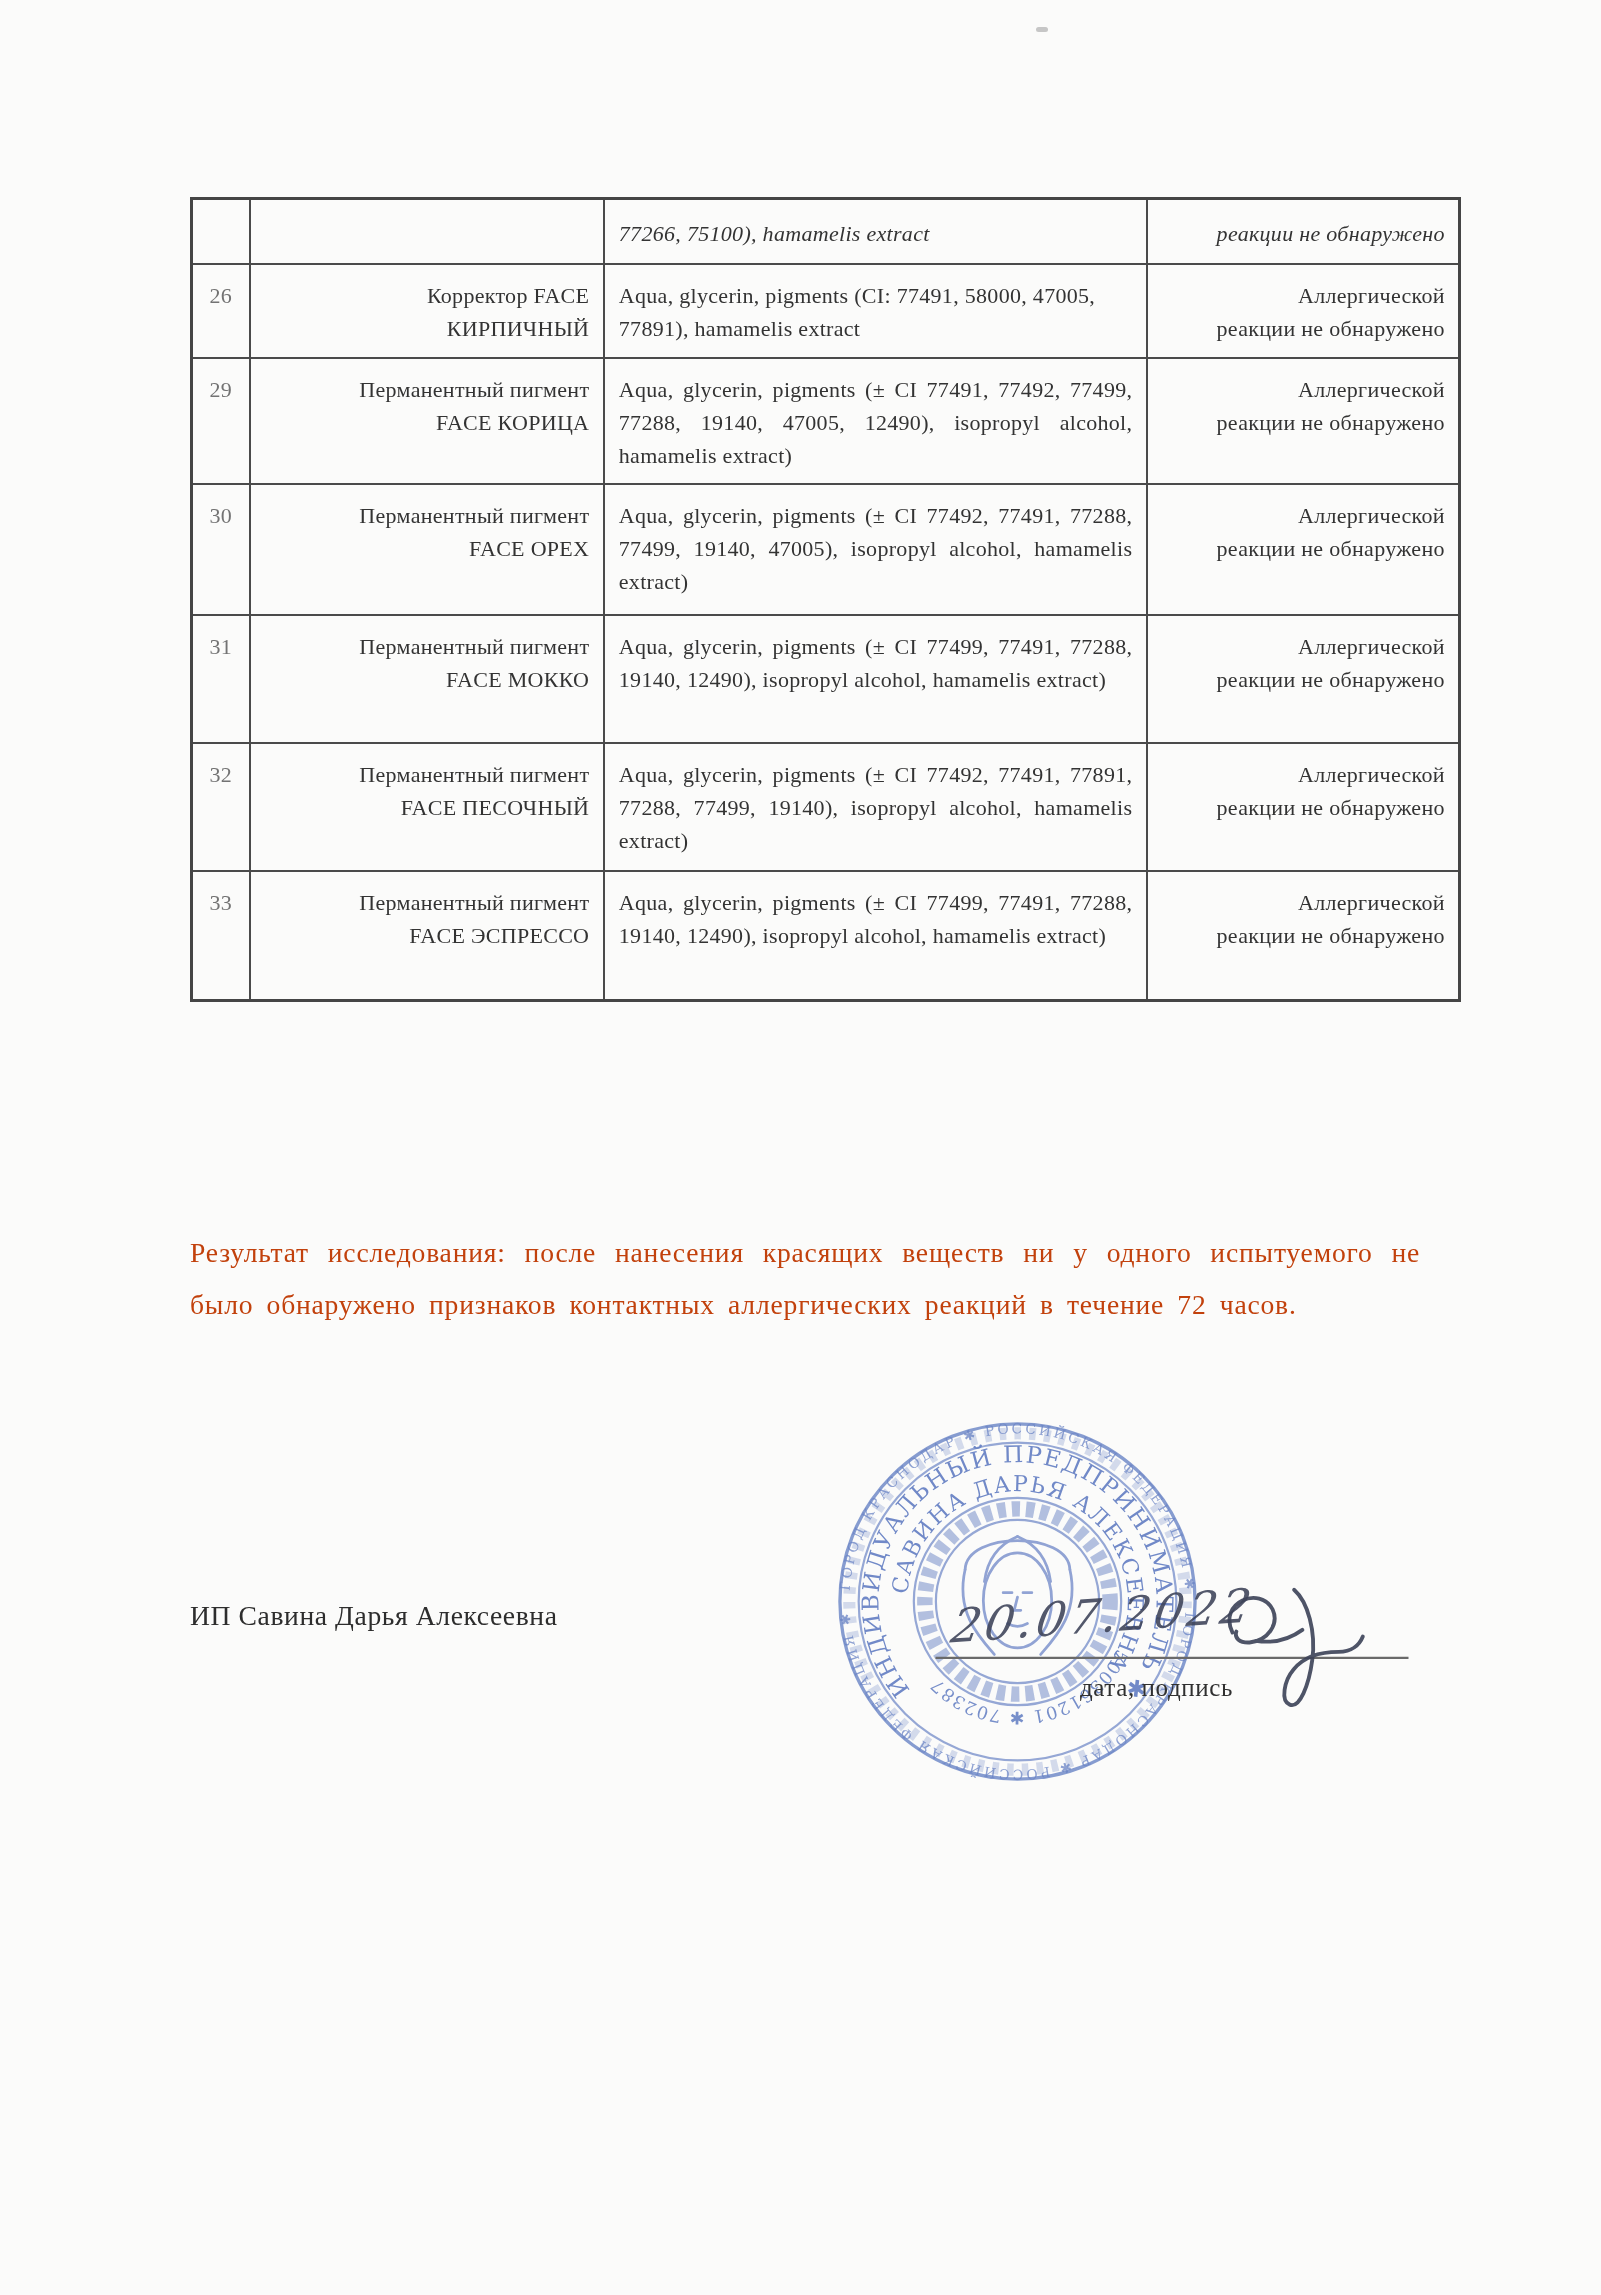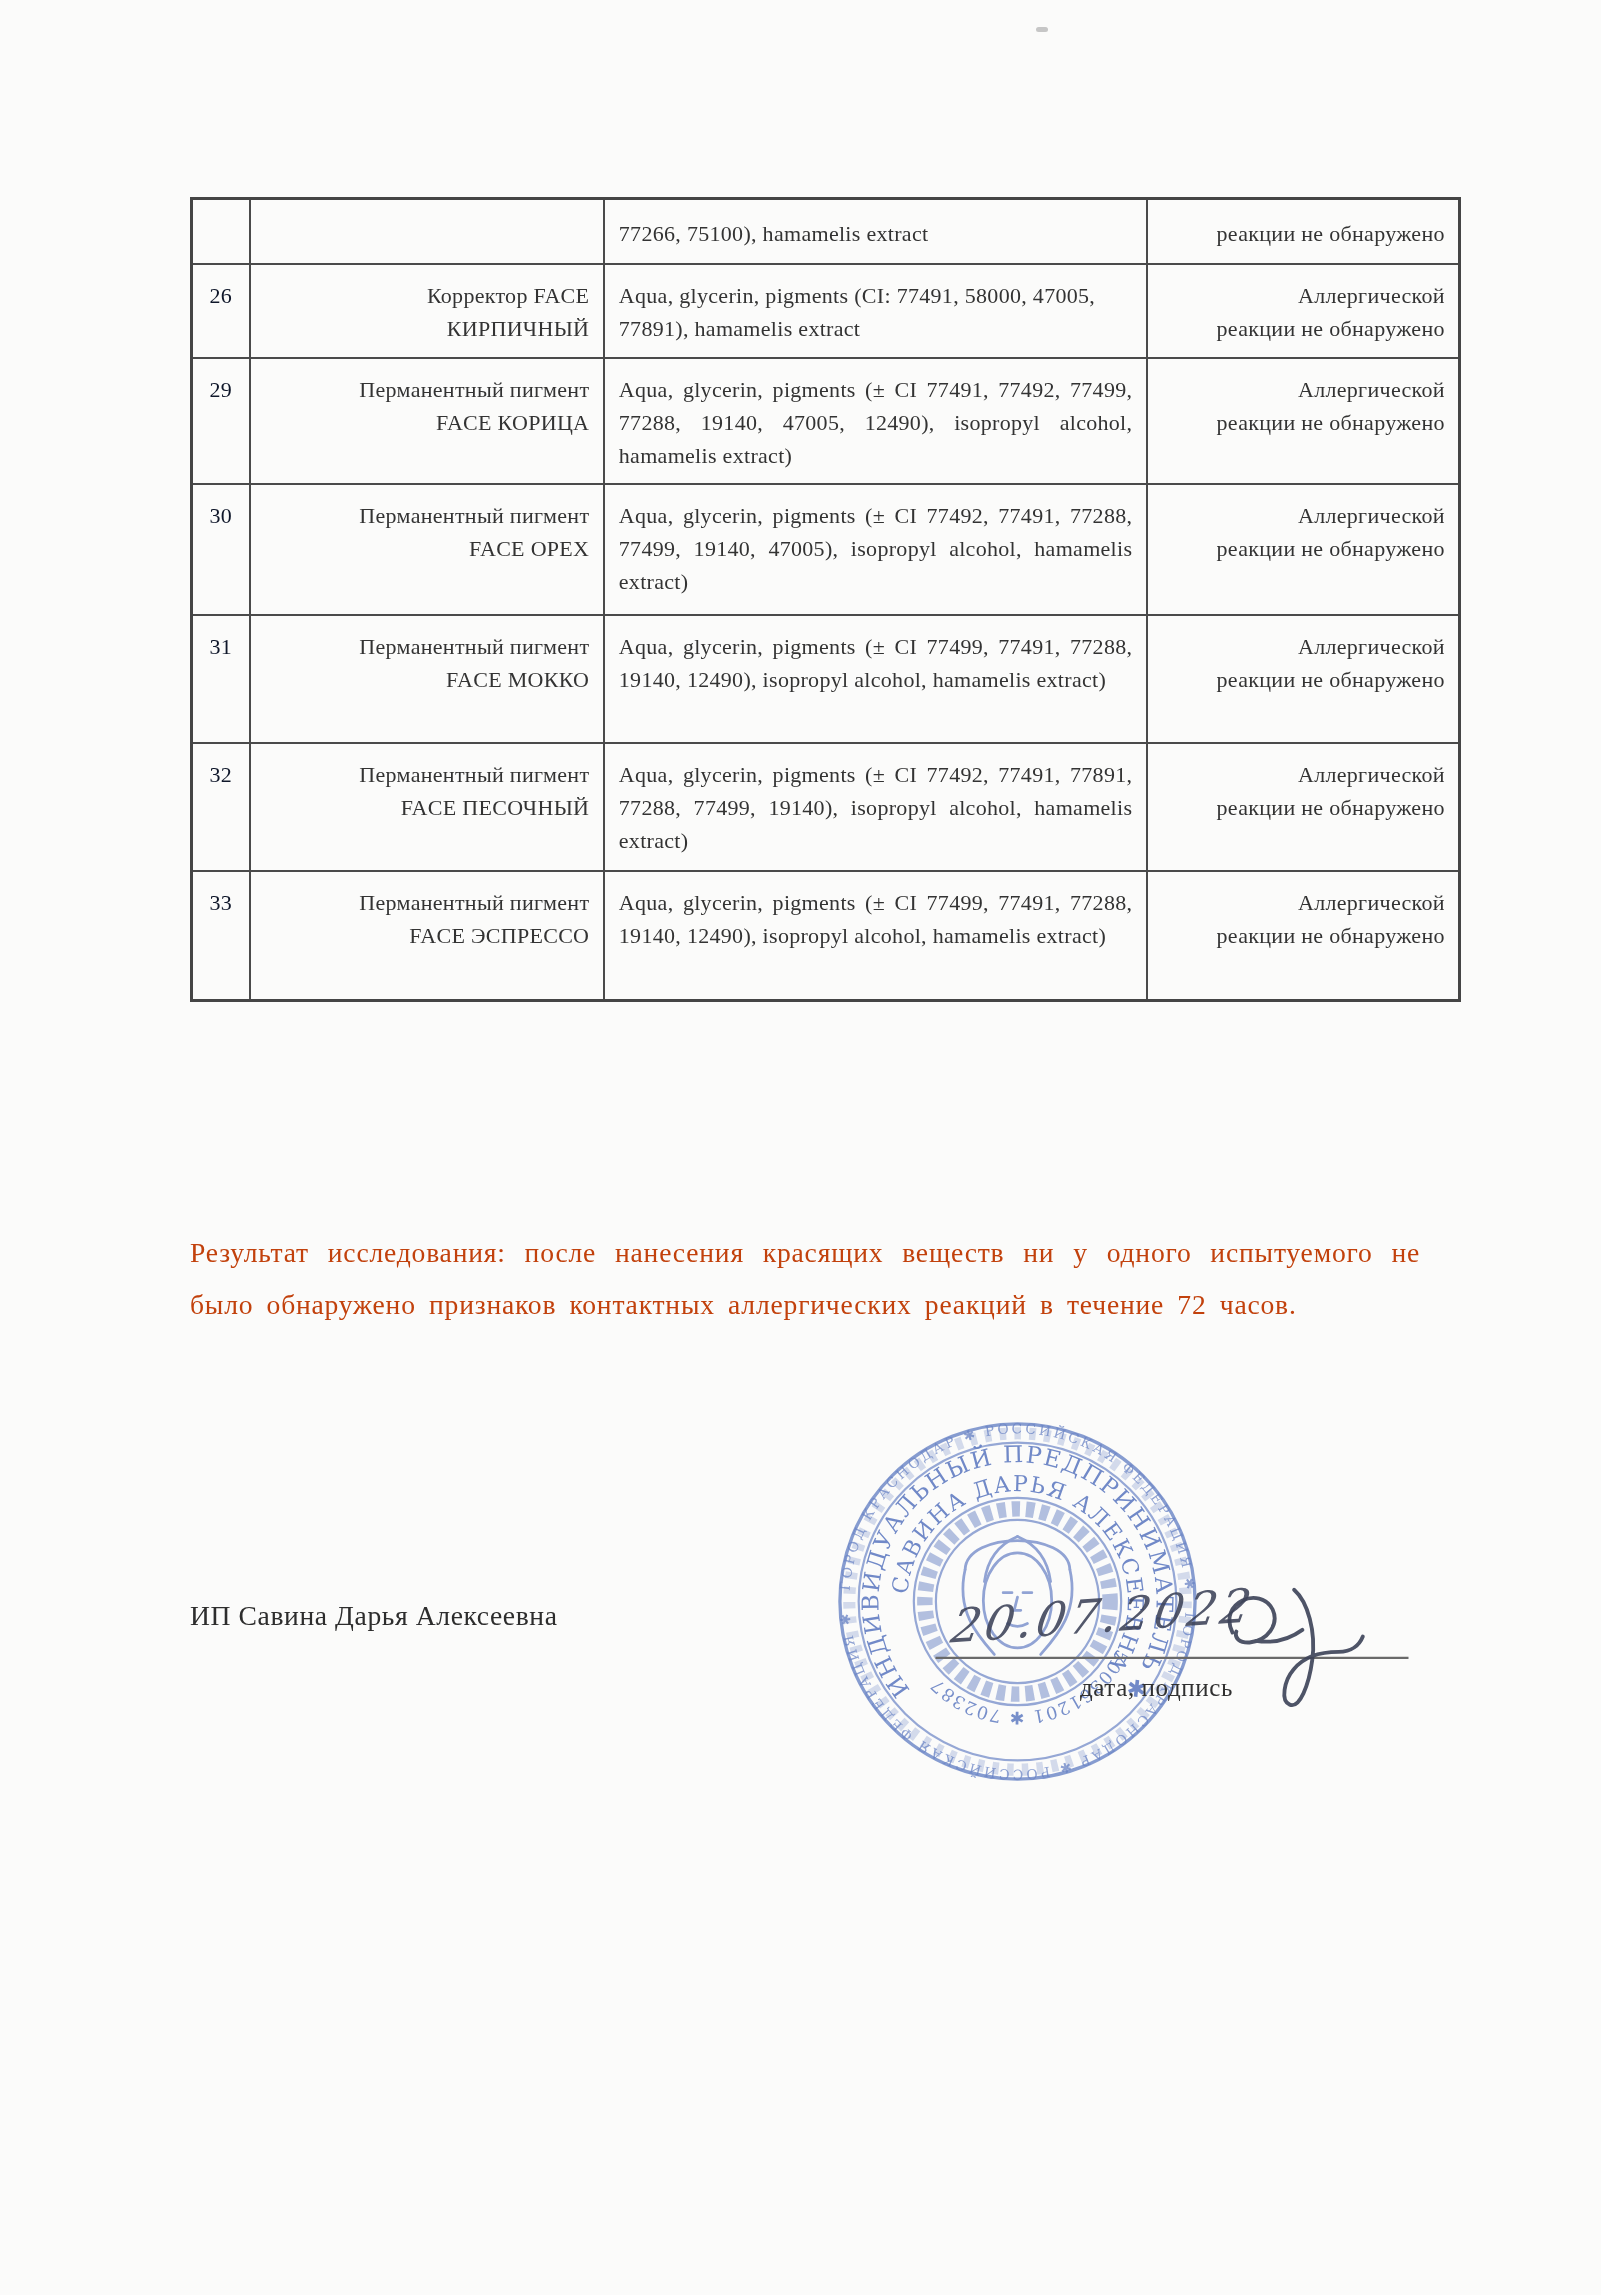--- a/index.html
+++ b/index.html
@@ -19,24 +19,24 @@
     border:3.3px solid #454545;
   }
   table.results td{
     border:2.2px solid #4a4a4a;
     vertical-align:top;
     padding:14.3px 13.2px 11px 14.3px;
     font-size:22px;line-height:1.5;
     letter-spacing:0.3px;
     color:#333;
   }
-  table.results td.num{ text-align:center;padding-left:3.3px;padding-right:3.3px;color:#0f172a;}
+  table.results td.num{ text-align:center;padding-left:3.3px;padding-right:3.3px;color:#737373;}
   table.results td.ing{ text-align:left;}
   table.results td.ing.justify{ text-align:justify;}
-  table.results tr.cont td{ vertical-align:middle;padding-top:9px;padding-bottom:4.4px;}
+  table.results tr.cont td{ vertical-align:middle;padding-top:9px;padding-bottom:4.4px;font-style:italic;}
   .cellline{display:block;text-align:right;}
 
   
   .result-par{
     position:absolute;left:190px;top:1227px;width:1230px;
     font-size:27.6px;line-height:1.88;letter-spacing:0.8px;word-spacing:5.5px;
     text-align:justify;color:#c2410c;
   }
 
   

